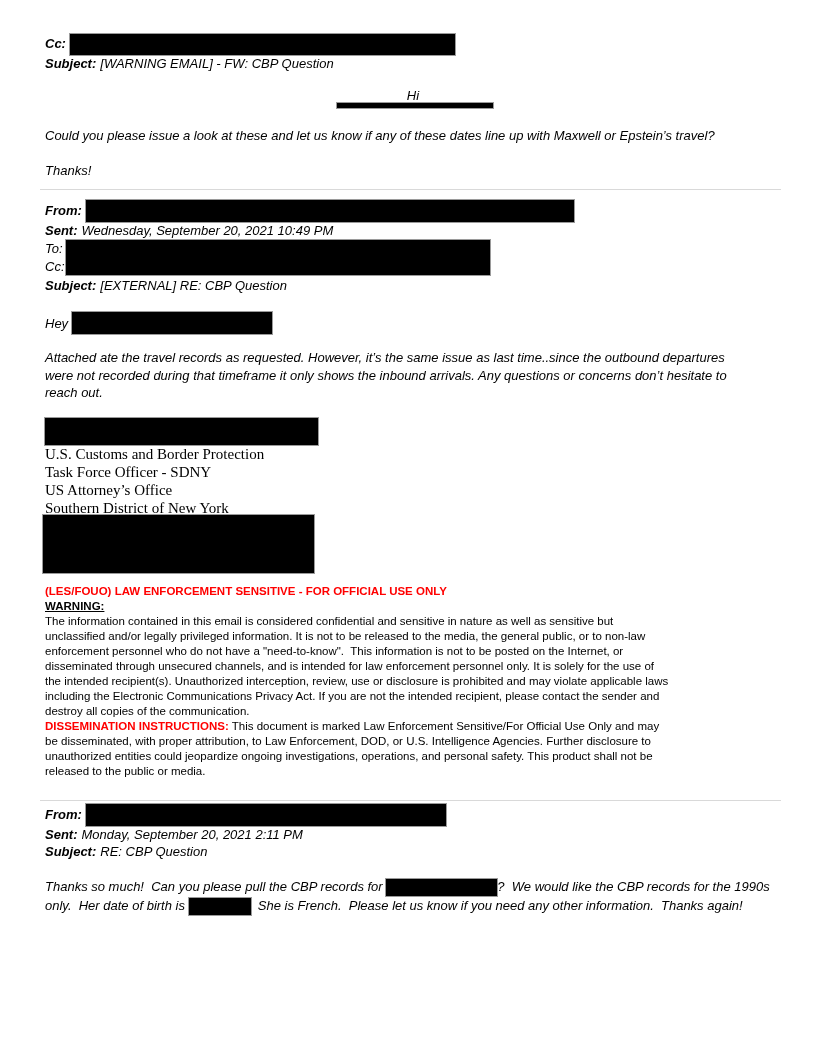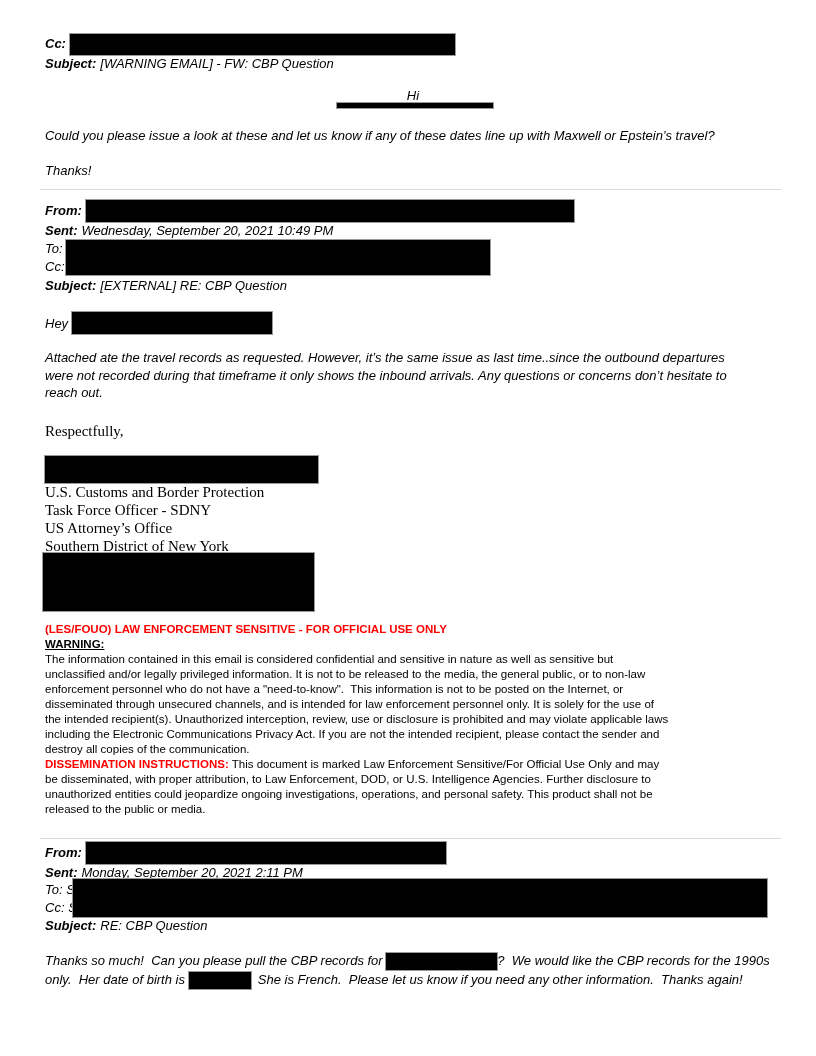--- a/index.html
+++ b/index.html
@@ -83,21 +83,20 @@
 
     <div class="cal" style="margin-top:18px;height:22px;display:flex;align-items:center;">
       <span>Hey</span>
       <span class="redact" style="width:200px;height:22px;margin-left:4px;margin-top:-1px;"></span>
     </div>
 
     <p class="cal pre" style="margin-top:15px;line-height:17.5px;">Attached ate the travel records as requested. However, it’s the same issue as last time..since the outbound departures
 were not recorded during that timeframe it only shows the inbound arrivals. Any questions or concerns don’t hesitate to
 reach out.</p>
 
-    <div class="serif" style="margin-top:20px;">Respectfully,</div>
 
     <span class="redact blk" style="width:273px;height:27px;margin-top:16px;"></span>
 
     <div class="serif pre">U.S. Customs and Border Protection
 Task Force Officer - SDNY
 US Attorney’s Office
 Southern District of New York</div>
 
     <span class="redact blk" style="width:271px;height:58px;margin-top:-2px;margin-left:-2px;"></span>
 
@@ -123,31 +122,20 @@
 
     <div style="margin-top:3px;">
       <div class="hrow cal" style="height:22px;">
         <span class="lbl" style="margin-top:2px;">From:</span>
         <span class="redact" style="width:360px;height:22px;"></span>
       </div>
       <div class="hrow cal" style="height:17px;">
         <span class="lbl">Sent:</span>
         <span class="val">Monday, September 20, 2021 2:11 PM</span>
       </div>
-      <div class="tocc cal" style="height:36px;">
-        <div style="line-height:18px;">
-          <span class="lbl">To:</span>
-          <span>S</span>
-        </div>
-        <div style="line-height:18px;">
-          <span class="lbl">Cc:</span>
-          <span>S</span>
-        </div>
-        <span class="redact abs" style="left:28px;top:-2px;width:694px;height:38px;"></span>
-      </div>
       <div class="hrow cal" style="height:17px;">
         <span class="lbl">Subject:</span>
         <span class="val">RE: CBP Question</span>
       </div>
     </div>
 
     <p class="cal pre" style="margin-top:17px;line-height:19px;"><span>Thanks so much!  Can you please pull the CBP records for </span><span class="redact inline" style="width:111px;"></span><span class="pre">?  We would like the CBP records for the 1990s
 only.  Her date of birth is </span><span class="redact inline" style="width:62px;"></span><span>  She is French.  Please let us know if you need any other information.  Thanks again!</span></p>
 
   </div>

